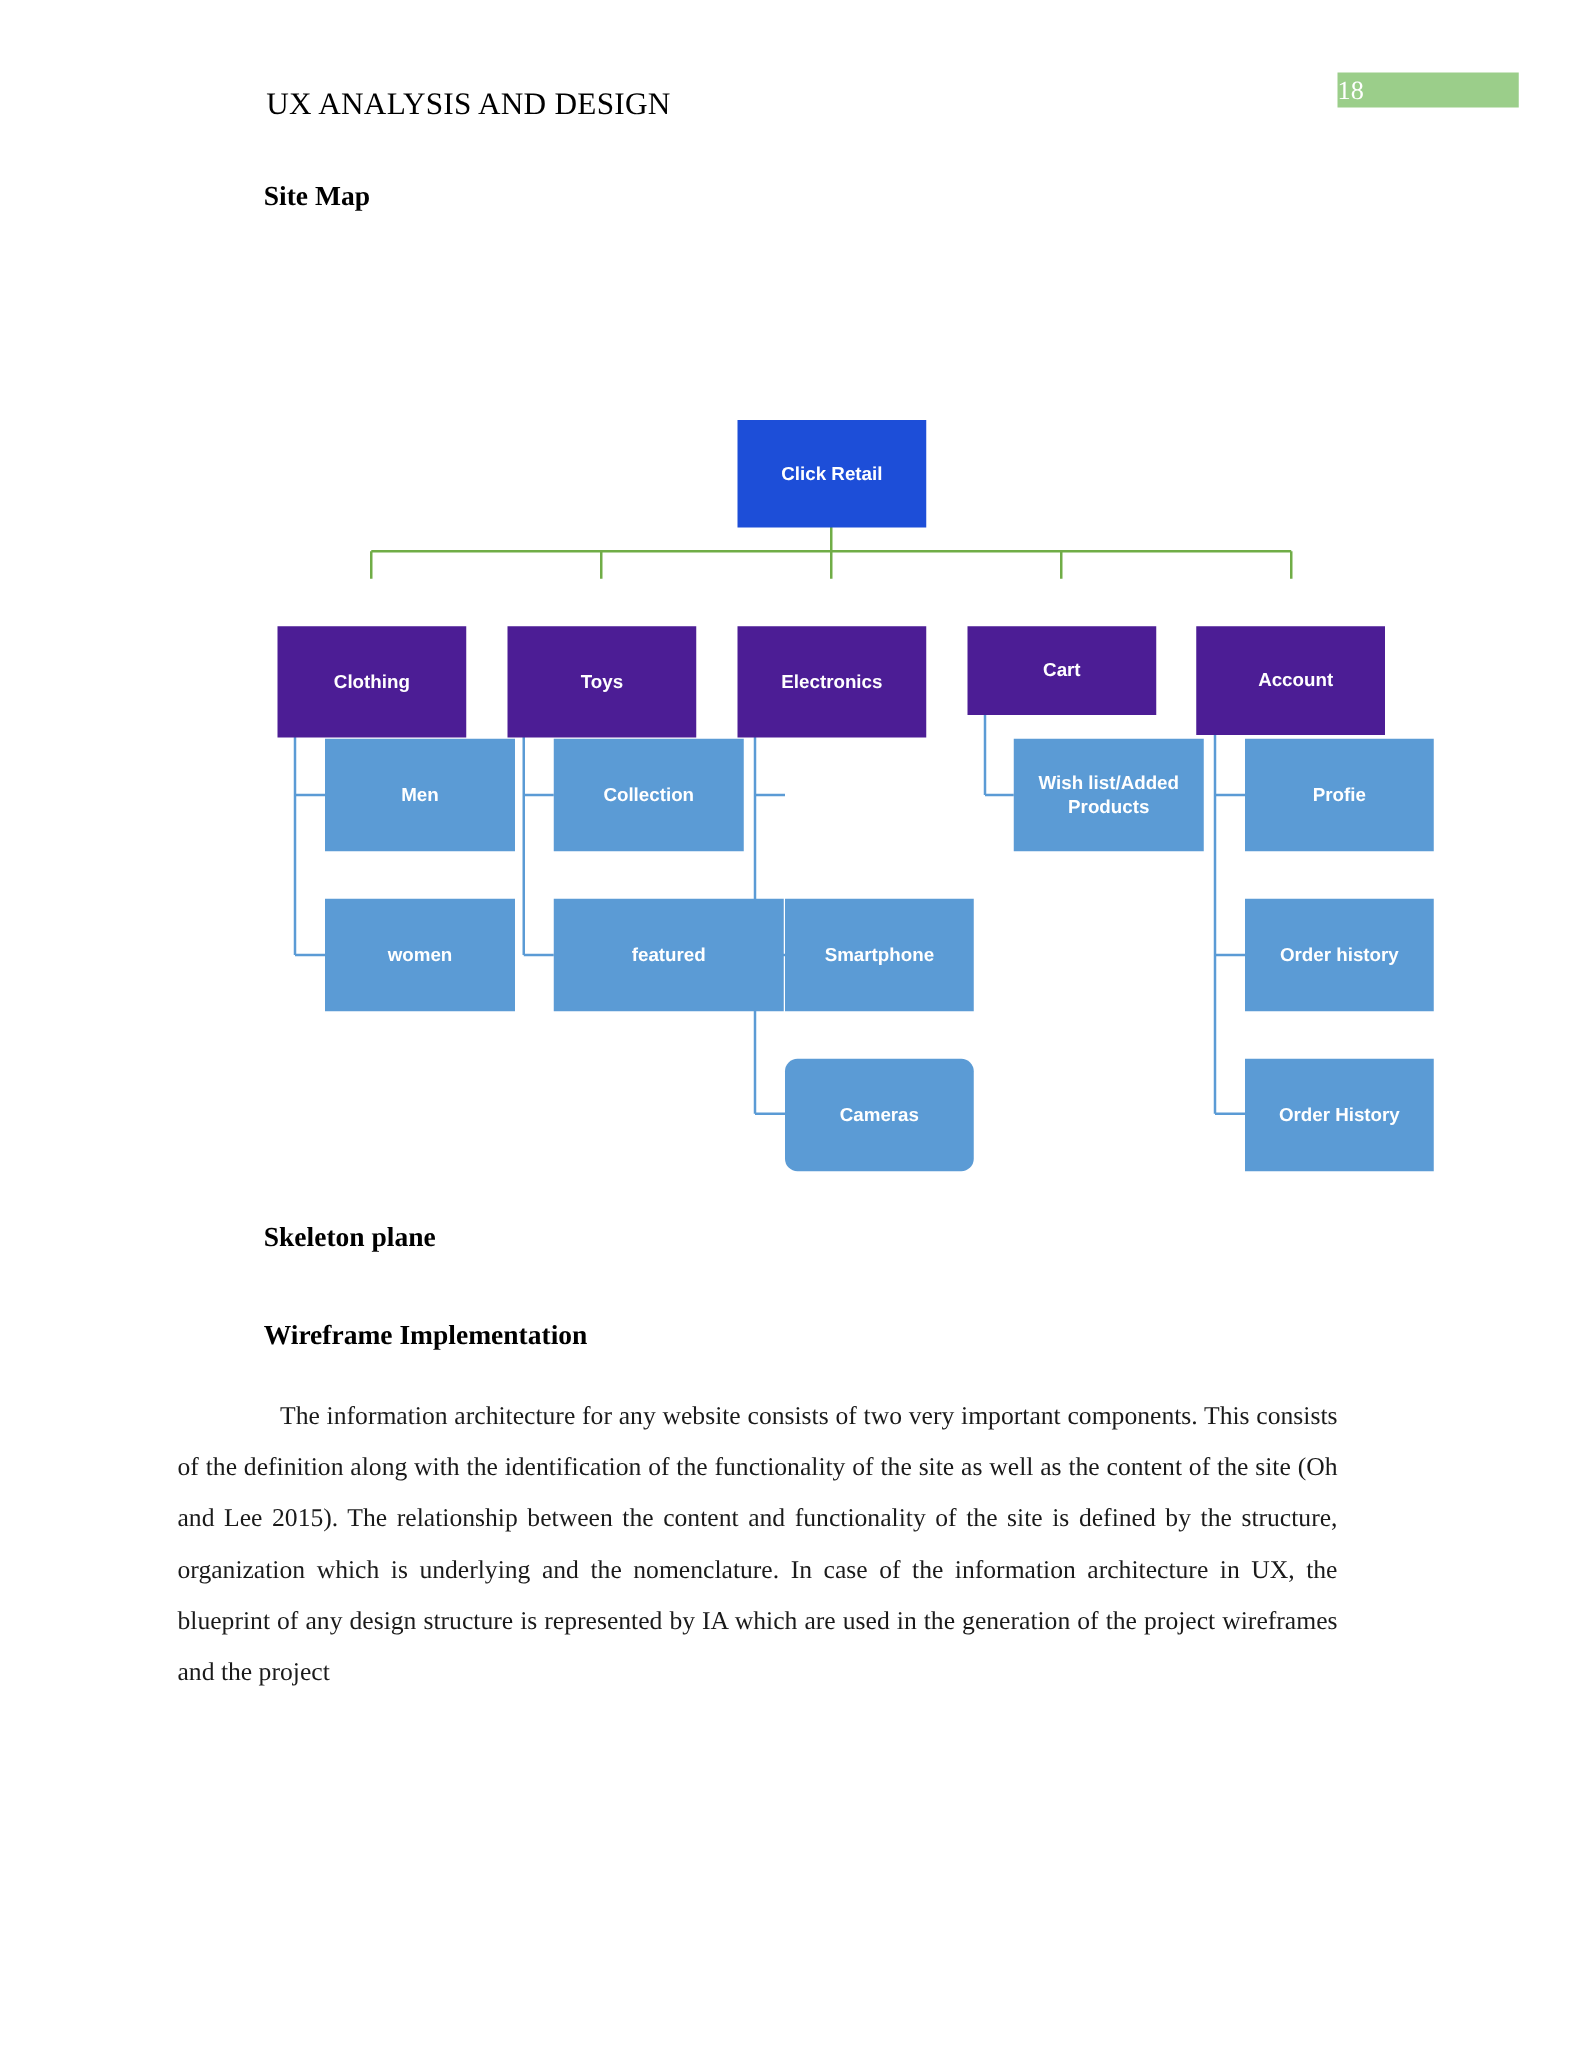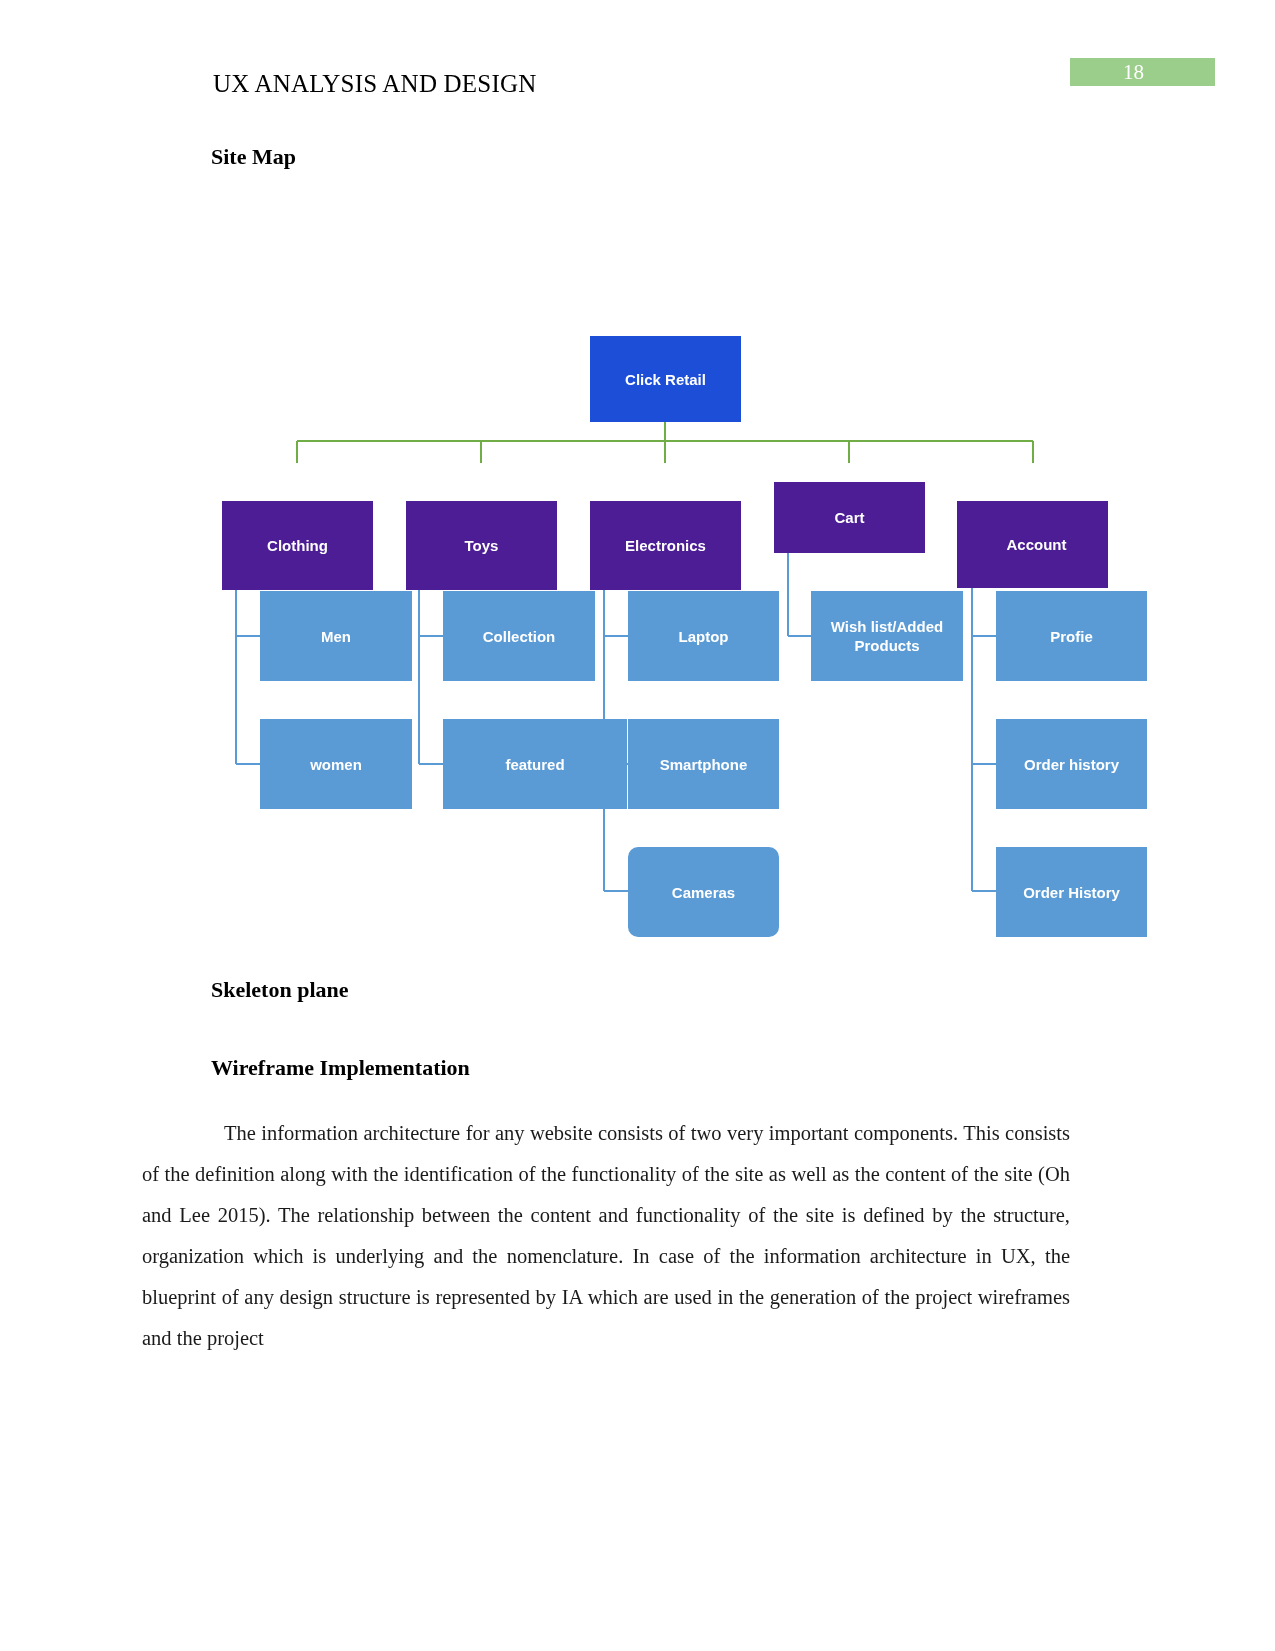--- a/index.html
+++ b/index.html
@@ -20,21 +20,21 @@
   .page-badge {
     position: absolute;
     left: 1070px;
     top: 58px;
     width: 145px;
     height: 28px;
     background: #9BCE8A;
     color: #ffffff;
     font-size: 21px;
     line-height: 28px;
-    text-align: center;
+    text-align: left;
     padding-right: 18px;
     box-sizing: border-box;
     font-family: "Liberation Serif", serif;
   }
   .doc-header {
     position: absolute;
     left: 213px;
     top: 70px;
     font-size: 25px;
     color: #000000;
@@ -141,44 +141,41 @@
 
   <div class="node lvl2" style="left:222px; top:463px; width:151px; height:89px;">
     <span>Clothing</span>
   </div>
   <div class="node lvl2" style="left:406px; top:463px; width:151px; height:89px;">
     <span>Toys</span>
   </div>
   <div class="node lvl2" style="left:590px; top:463px; width:151px; height:89px;">
     <span>Electronics</span>
   </div>
-  <div class="node lvl2" style="left:774px; top:444px; width:151px; height:71px;">
+  <div class="node lvl2" style="left:774px; top:463px; width:151px; height:71px;">
     <span>Cart</span>
   </div>
   <div class="node lvl2" style="left:957px; top:463px; width:151px; height:87px;padding-left:14px;">
     <span>Account</span>
   </div>
 
   <div class="node lvl3" style="left:260px; top:591px; width:152px; height:90px;">
     <span>Men</span>
   </div>
   <div class="node lvl3" style="left:260px; top:719px; width:152px; height:90px;">
     <span>women</span>
   </div>
 
   <div class="node lvl3" style="left:443px; top:591px; width:152px; height:90px;">
     <span>Collection</span>
   </div>
   <div class="node lvl3" style="left:443px; top:719px; width:184px; height:90px;">
     <span>featured</span>
   </div>
 
-  <div class="node lvl3" style="left:628px; top:591px; width:151px; height:90px;">
-    <span>Laptop</span>
-  </div>
   <div class="node lvl3" style="left:628px; top:719px; width:151px; height:90px;">
     <span>Smartphone</span>
   </div>
   <div class="node lvl3" style="left:628px; top:847px; width:151px; height:90px;border-radius:10px;">
     <span>Cameras</span>
   </div>
 
   <div class="node lvl3" style="left:811px; top:591px; width:152px; height:90px;">
     <span>Wish list/Added Products</span>
   </div>

